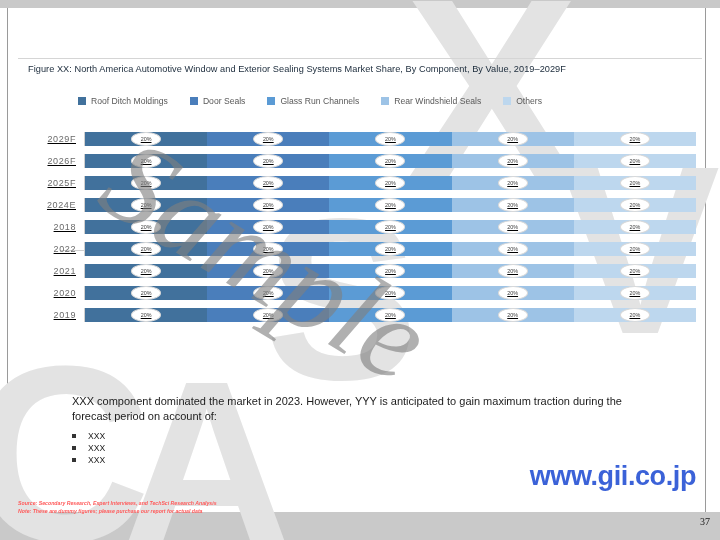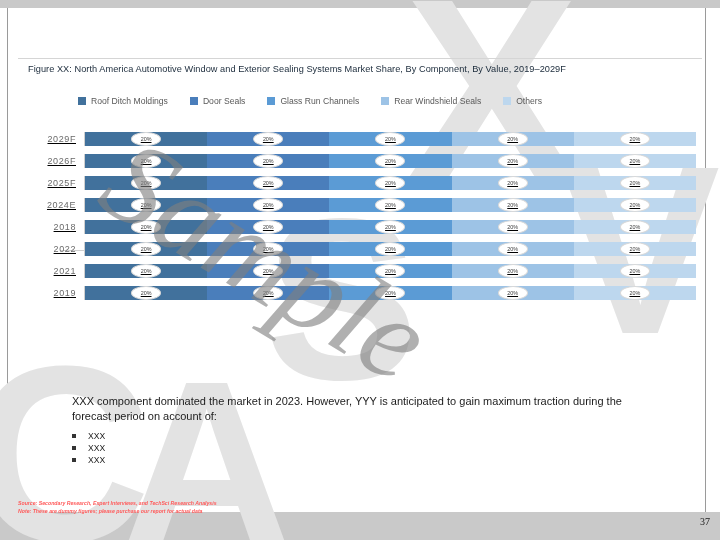--- a/index.html
+++ b/index.html
@@ -400,20 +400,40 @@
           </div>
           <div class="seg" title="Rear Windshield Seals: 20%" style="background: rgb(157, 195, 230); width: 20%;">
             <div class="seg-pill">20%</div>
           </div>
           <div class="seg" title="Others: 20%" style="background: rgb(189, 215, 238); width: 20%;">
             <div class="seg-pill">20%</div>
           </div>
         </div>
       </div>
       <div class="chart-row">
+        <div class="cat-label">2020</div>
+        <div class="bar-wrap">
+          <div class="seg" title="Roof Ditch Moldings: 20%" style="background: rgb(65, 113, 156); width: 20%;">
+            <div class="seg-pill">20%</div>
+          </div>
+          <div class="seg" title="Door Seals: 20%" style="background: rgb(74, 126, 187); width: 20%;">
+            <div class="seg-pill">20%</div>
+          </div>
+          <div class="seg" title="Glass Run Channels: 20%" style="background: rgb(91, 155, 213); width: 20%;">
+            <div class="seg-pill">20%</div>
+          </div>
+          <div class="seg" title="Rear Windshield Seals: 20%" style="background: rgb(157, 195, 230); width: 20%;">
+            <div class="seg-pill">20%</div>
+          </div>
+          <div class="seg" title="Others: 20%" style="background: rgb(189, 215, 238); width: 20%;">
+            <div class="seg-pill">20%</div>
+          </div>
+        </div>
+      </div>
+      <div class="chart-row">
         <div class="cat-label">2019</div>
         <div class="bar-wrap">
           <div class="seg" title="Roof Ditch Moldings: 20%" style="background: rgb(65, 113, 156); width: 20%;">
             <div class="seg-pill">20%</div>
           </div>
           <div class="seg" title="Door Seals: 20%" style="background: rgb(74, 126, 187); width: 20%;">
             <div class="seg-pill">20%</div>
           </div>
           <div class="seg" title="Glass Run Channels: 20%" style="background: rgb(91, 155, 213); width: 20%;">
             <div class="seg-pill">20%</div>
@@ -440,20 +460,21 @@
       <div class="bullet-row">
         <span class="bullet-mark"></span>
         <span>XXX</span>
       </div>
       <div class="bullet-row">
         <span class="bullet-mark"></span>
         <span>XXX</span>
       </div>
     </div>
 
+  <div class="gii">www.gii.co.jp</div>
 
   <div class="src-note">
     <div class="src-line">Source: Secondary Research, Expert Interviews, and TechSci Research Analysis</div>
     <div class="src-line">Note: These are dummy figures; please purchase our report for actual data</div>
   </div>
 
   <div class="frame-top"></div>
   <div class="frame-left"></div>
   <div class="frame-right"></div>
   <div class="frame-bottom"></div>

